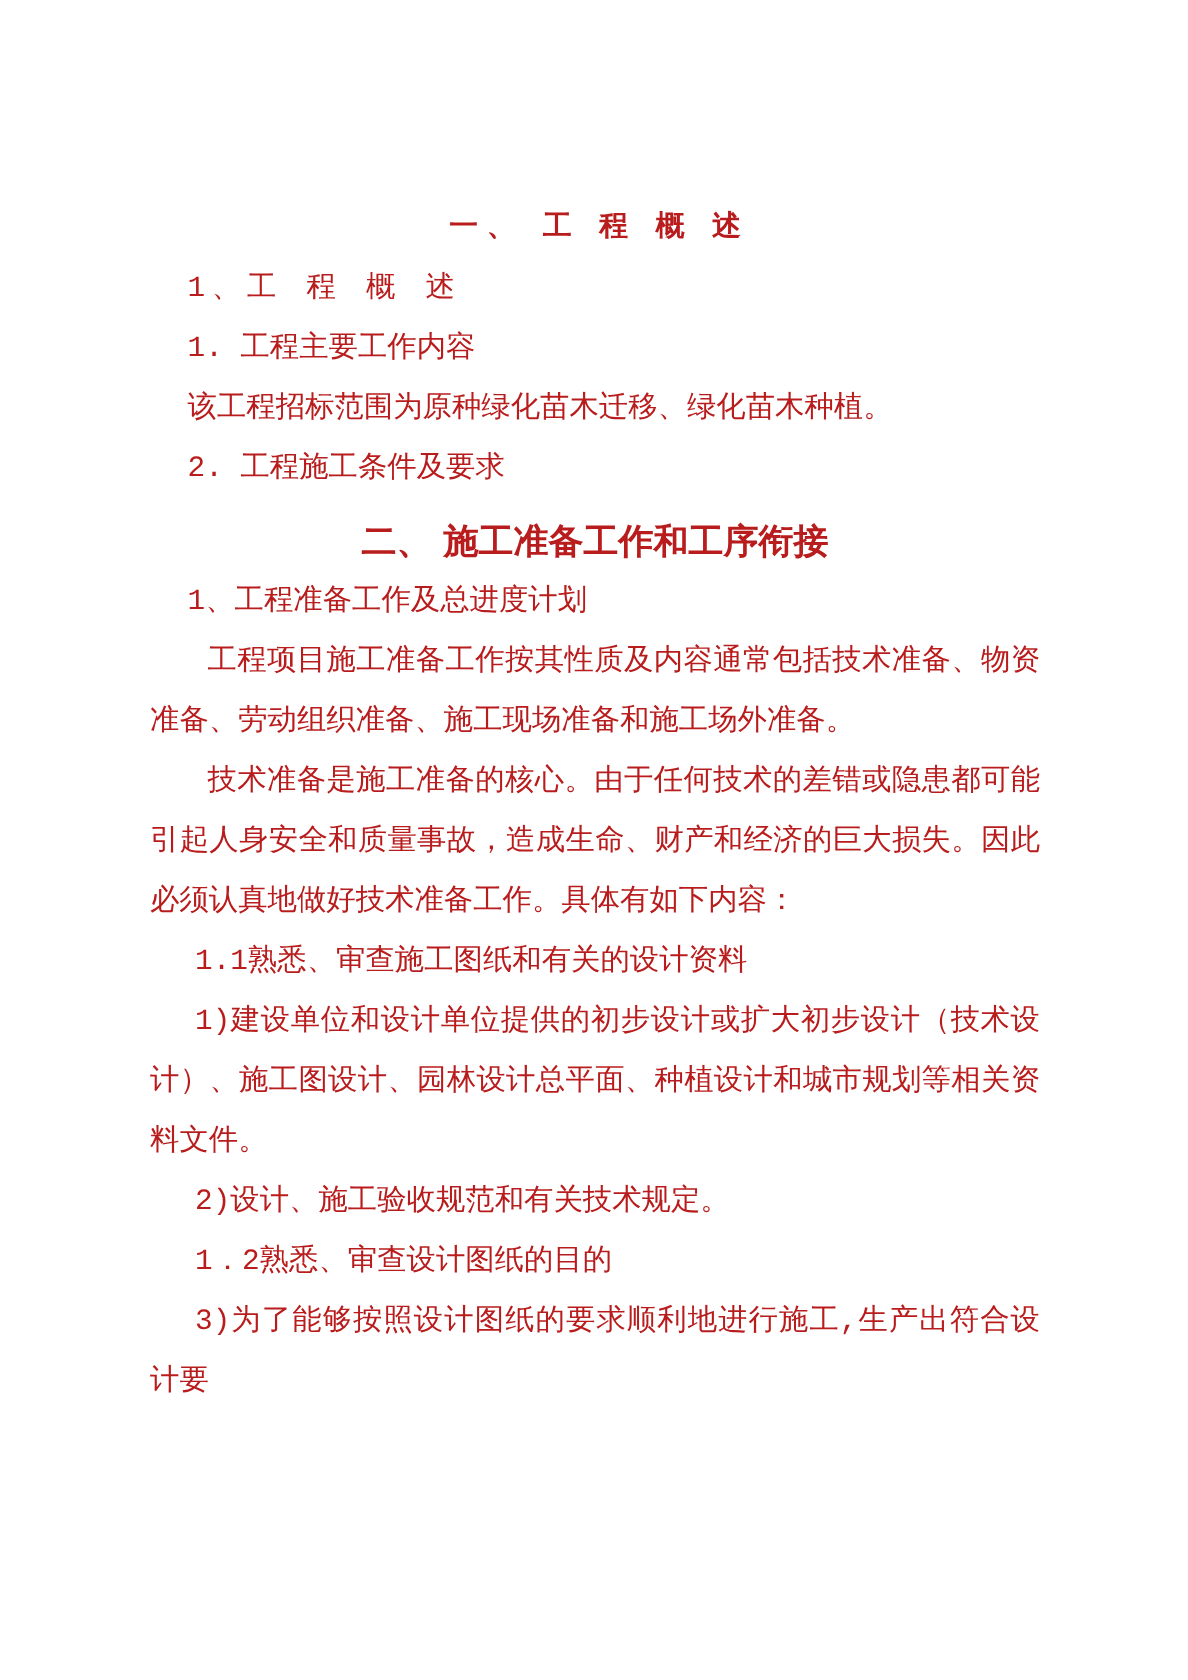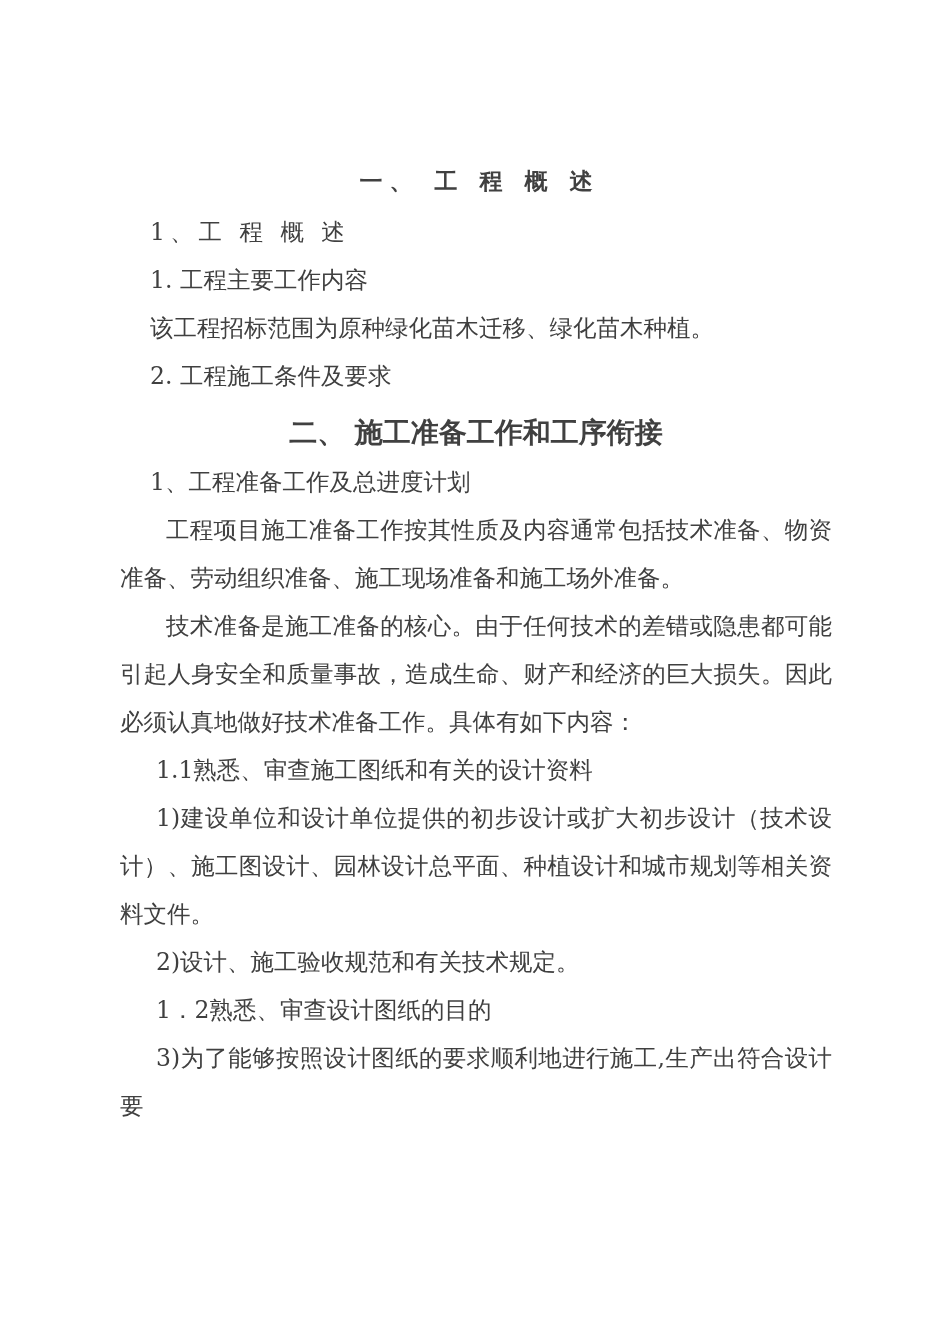--- a/index.html
+++ b/index.html
@@ -11,21 +11,21 @@
 
   .page {
     position: relative;
     width: 950px;
     height: 1344px;
     background: #ffffff;
     margin: 0 auto;
     overflow: hidden;
     box-sizing: border-box;
     font-family: "DejaVu Serif", "Liberation Serif", serif;
-    color: #404040;
+    color: #b91c1c;
     -webkit-font-smoothing: antialiased;
   }
 
   .content {
     position: absolute;
     left: 120px;
     top: 158px;
     width: 712px;
   }
 
@@ -56,20 +56,21 @@
   
 
   .para {
     font-size: 23.5px;
     line-height: 48px;
     margin: 0;
     text-align: justify;
     text-justify: inter-ideograph;
     word-break: break-all;
     white-space: pre-wrap;
+    font-family: Liberation Mono, monospace;
   }
 
   .para.indent-1 {
     text-indent: 30px;
   }
 
   .para.indent-sub {
     text-indent: 36px;
   }
 

